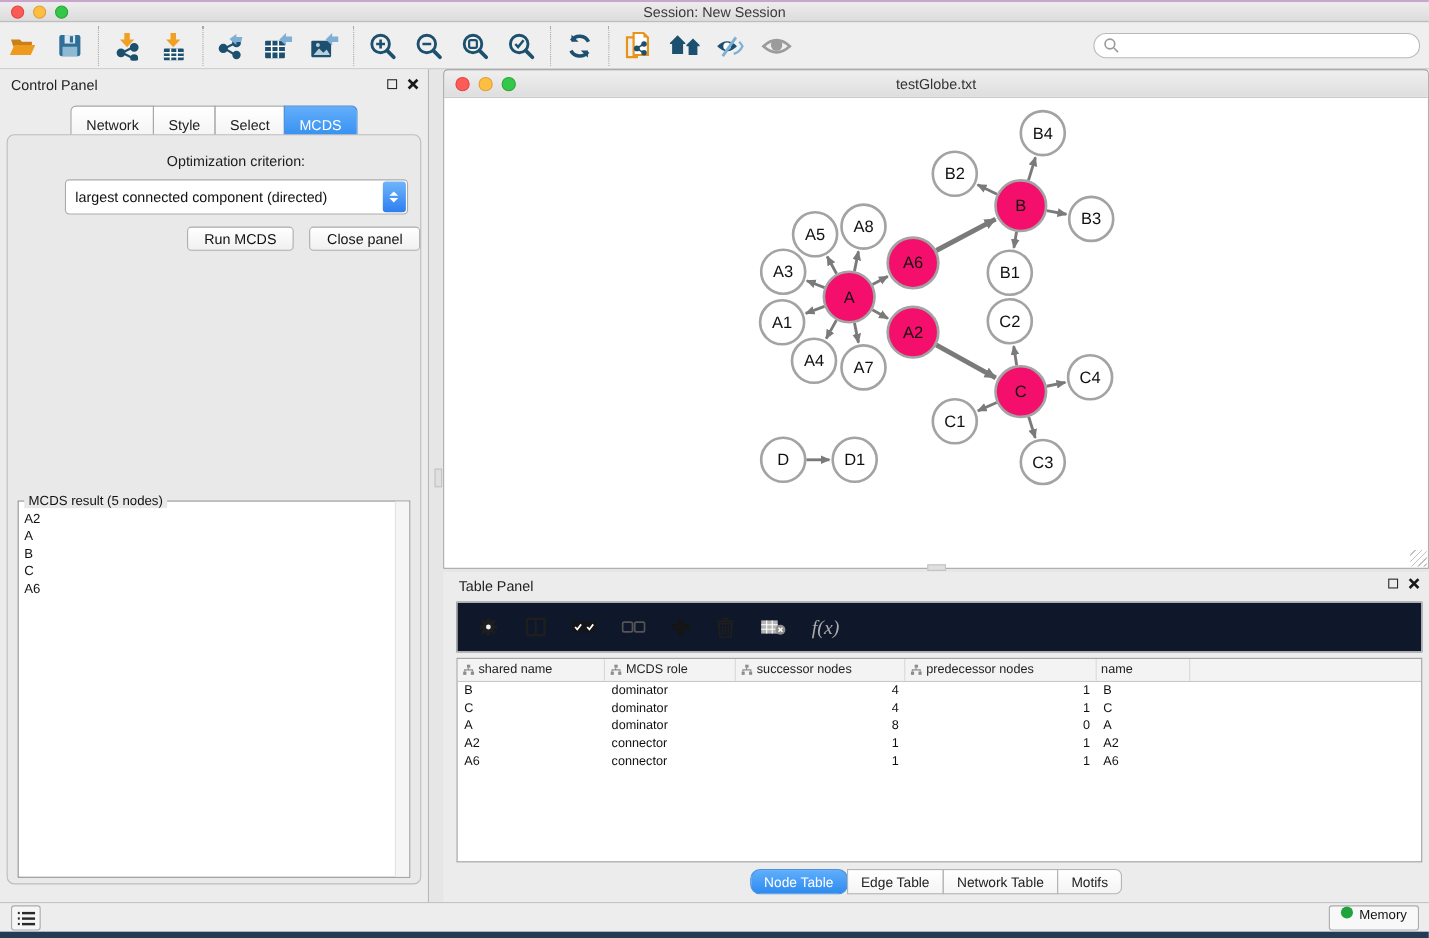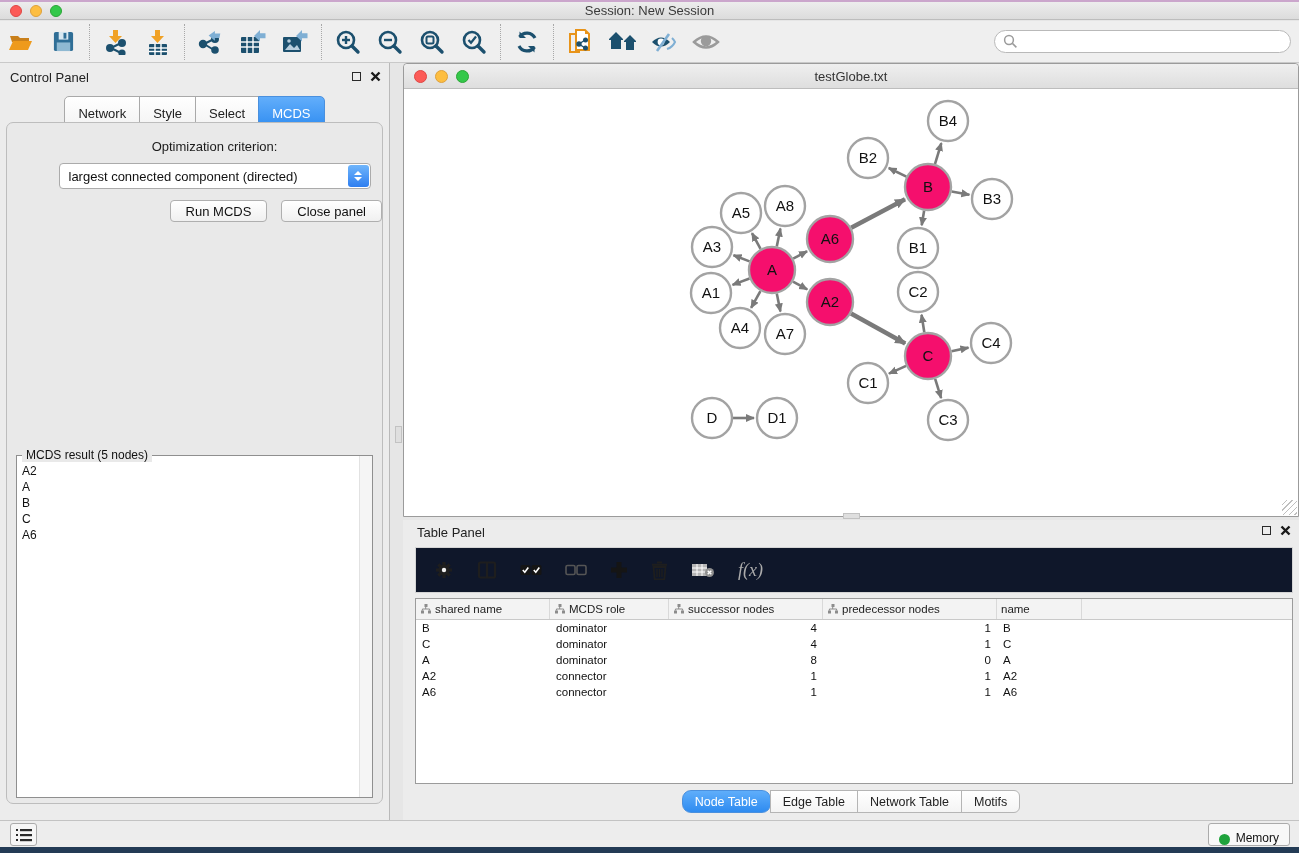--- a/index.html
+++ b/index.html
@@ -38,21 +38,21 @@
   .wc-restore { width:9px; height:9px; border:1.5px solid #2A2A2A; display:inline-block; }
   .ctabs { position:absolute; left:0; top:33px; width:100%; display:flex; justify-content:center; }
   .ctab { height:34px; padding:0 13px; background:linear-gradient(#FFFFFF,#F2F2F2); border:1px solid #A9A9A9;
     margin-left:-1px; font-size:13px; color:#222; display:flex; align-items:center; }
   .ctab:first-child { border-radius:5px 0 0 5px; margin-left:0; }
   .ctab:last-child { border-radius:0 5px 5px 0; }
   .ctab.sel { background:linear-gradient(#62AEFB,#2E8BF0); color:#fff; border-color:#4A90DE; }
   .cp-body { position:absolute; left:6px; right:6px; top:59px; bottom:16px; background:#E9E9E9;
     border:1px solid #BDBDBD; border-radius:7px;padding-left:40px; }
   .opt-label { text-align:center; margin-top:16px; font-size:13px; color:#1B1B1B; }
-  .combo { margin:9px auto 4px auto; width:312px; height:26px; background:#fff; border:1px solid #ABABAB;
+  .combo { margin:9px auto 4px auto; width:312px; height:32px; background:#fff; border:1px solid #ABABAB;
     border-radius:4px; position:relative; display:flex; align-items:center; }
   .combo-text { font-size:13px; color:#111; padding-left:9px; }
   .combo-step { position:absolute; right:1px; top:1px; bottom:1px; width:21px; border-radius:3px;
     background:linear-gradient(#6FB5FB,#2E7EF0); display:flex; flex-direction:column;
     align-items:center; justify-content:center; gap:2px; }
   .chev { width:0; height:0; border-left:4px solid transparent; border-right:4px solid transparent; }
   .chev.up { border-bottom:4px solid #fff; }
   .chev.down { border-top:4px solid #fff; }
   .cp-buttons { display:flex; justify-content:flex-end; gap:14px; margin-top:11px; }
   .mac-btn { height:22px; padding:0 15px; background:linear-gradient(#FFFFFF,#F0F0F0);
@@ -104,21 +104,21 @@
   .btab:first-child { border-radius:6px 0 0 6px; margin-left:0; }
   .btab:last-child { border-radius:0 6px 6px 0; }
   .btab.sel { background:linear-gradient(#5FAEFB,#2E8BF0); color:#fff; border-color:#4A90DE;border-radius:9px; }
 
   
   .statusbar { position:absolute; left:0; top:820px; width:100%; height:27px; background:#EDEDED;
     border-top:1px solid #C3C3C3; }
   .sb-left-btn { position:absolute; left:10px; top:2px; width:27px; height:23px; background:#F6F6F6;
     border:1px solid #ABABAB; border-radius:3px; display:flex; align-items:center; justify-content:center; }
   .memory-btn { position:absolute; right:9px; top:2px; height:23px; background:#F8F8F8;
-    border:1px solid #ABABAB; border-radius:3px; display:flex; align-items:flex-end; gap:6px; padding:0 10px; }
+    border:1px solid #ABABAB; border-radius:3px; display:flex; align-items:flex-start; gap:6px; padding:0 10px; }
   .mem-dot { width:11px; height:11px; border-radius:50%; background:#1FA33C; }
   .mem-label { font-size:12px; color:#111; }
 </style>
 </head>
 <body>
 
 <div class="screen">
   <div class="strip-top"></div>
 
   <div class="titlebar">

